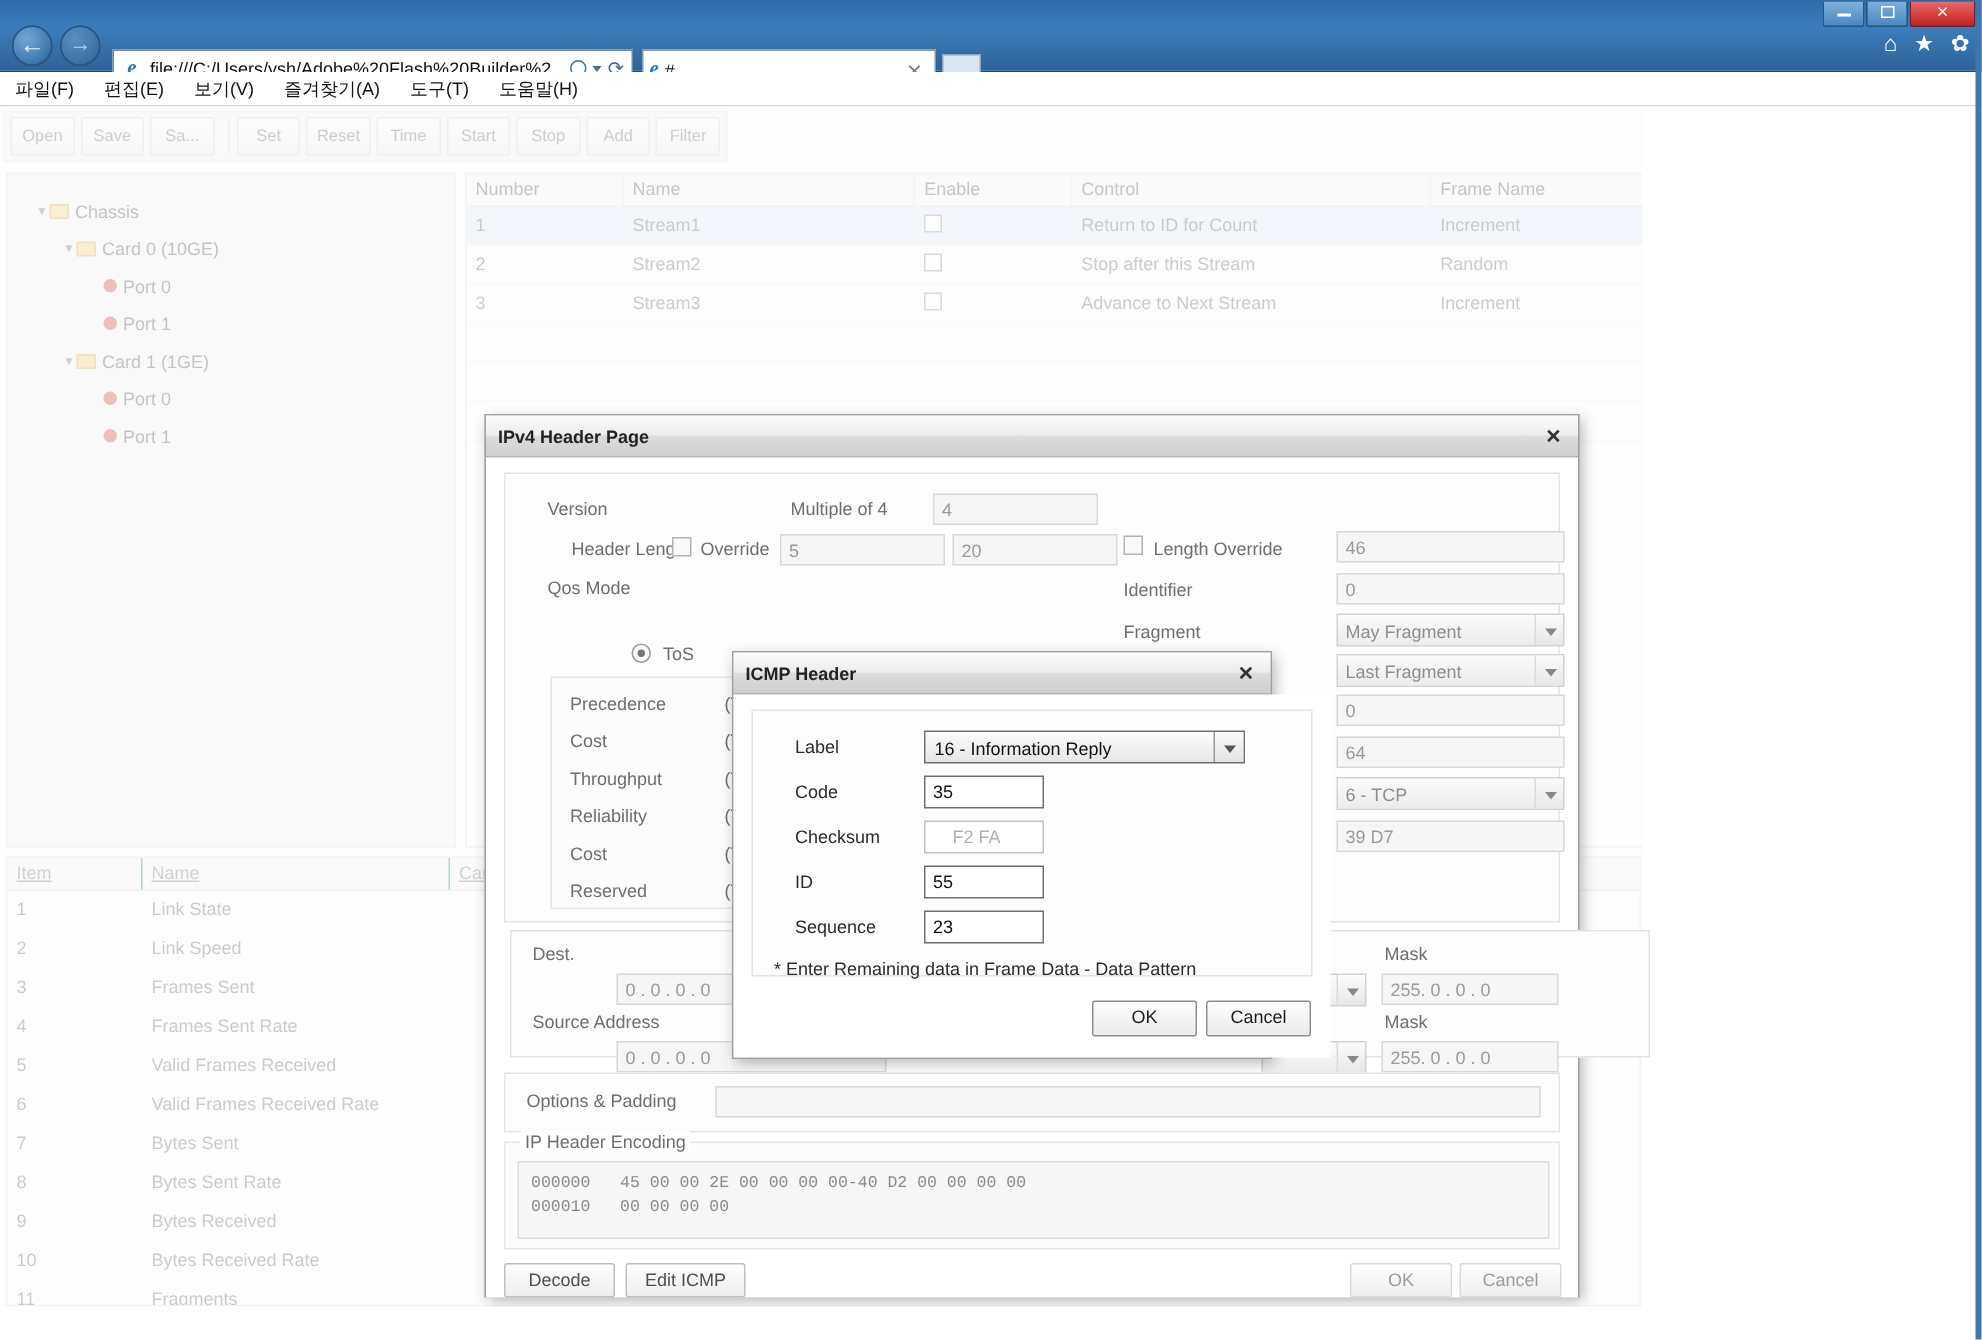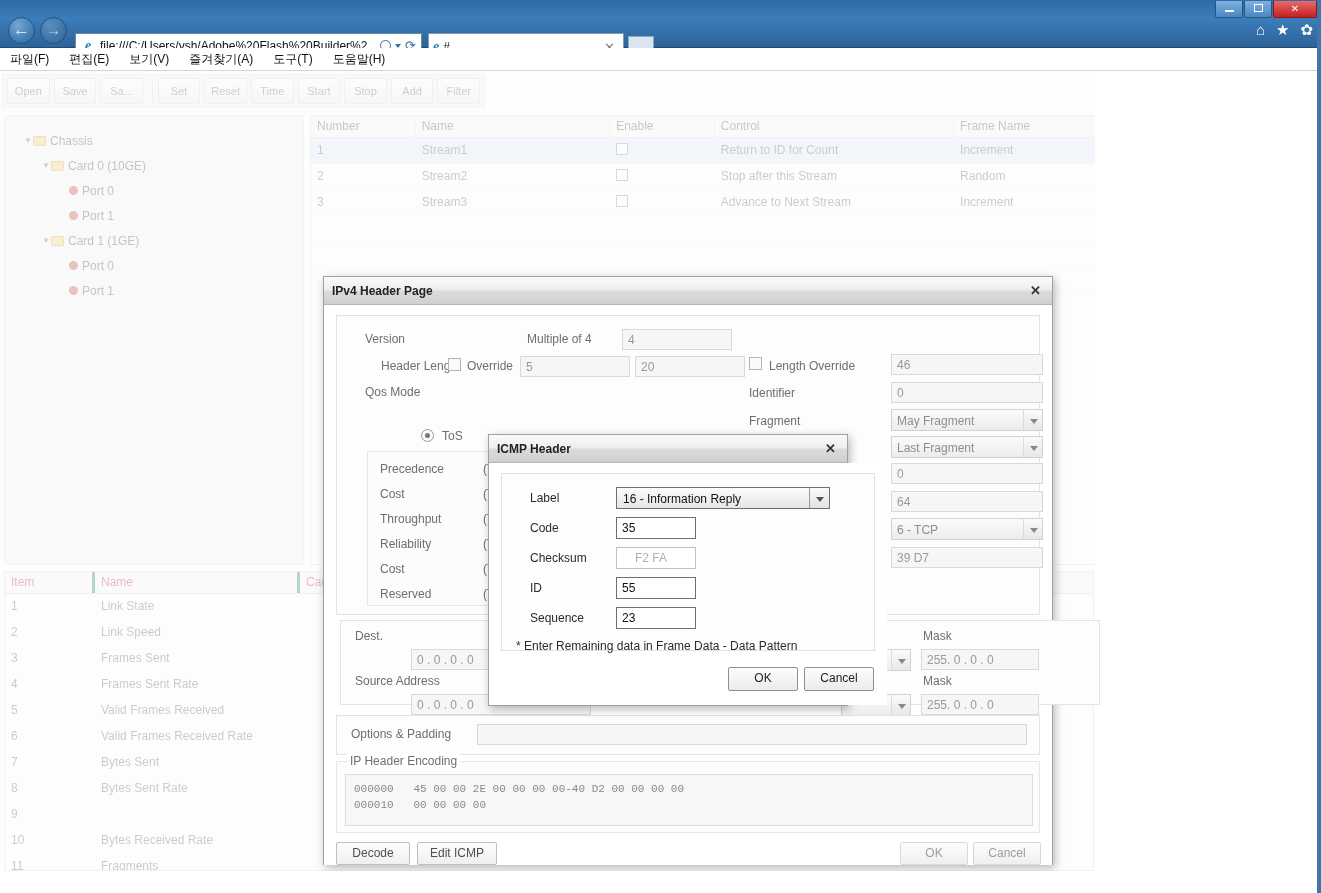--- a/index.html
+++ b/index.html
@@ -181,21 +181,21 @@
   .c-ctrl { width: 240px; } .c-fs { width: 165px; } .c-dpt { width: 200px; }
   .chk-box { width:12px;height:12px;border:1px solid #8a8a8a;background:#fff;display:inline-block;}
 
   
   .stats-panel {
     position: absolute; left: 4px; top: 500px; width: 1090px; height: 300px;
     background: #ffffff; border: 1px solid #dcdcdc;
     opacity: 0.30; overflow: hidden;
   }
   .sp-head { display: flex; height: 22px; background: #f5f5f5; border-bottom: 1px solid #d8d8d8; }
-  .sp-head div { font-size: 12px; color: #be185d; padding: 3px 6px; border-right: 3px solid #0f766e; }
+  .sp-head div { font-size: 12px; color: #737373; padding: 3px 6px; border-right: 1px solid #0f766e; text-decoration: underline; }
   .sp-row { display: flex; height: 26px; }
   .sp-row div { font-size: 12px; color: #5a5a5a; padding: 5px 6px; }
   .s-item { width: 90px; } .s-name { width: 205px; } .s-card { width: 60px; }
 
   
   .right-strip {
     position: absolute; right: 0; top: 0; width: 226px; height: 800px;
     background: #ffffff;
   }
   .blue-edge {
@@ -528,20 +528,21 @@
       <div class="sp-row">
             <div class="s-item">7</div>
             <div class="s-name">Bytes Sent</div>
           </div>
       <div class="sp-row">
             <div class="s-item">8</div>
             <div class="s-name">Bytes Sent Rate</div>
           </div>
       <div class="sp-row">
             <div class="s-item">9</div>
+            <div class="s-name">Bytes Received</div>
           </div>
       <div class="sp-row">
             <div class="s-item">10</div>
             <div class="s-name">Bytes Received Rate</div>
           </div>
       <div class="sp-row">
             <div class="s-item">11</div>
             <div class="s-name">Fragments</div>
           </div>
 

